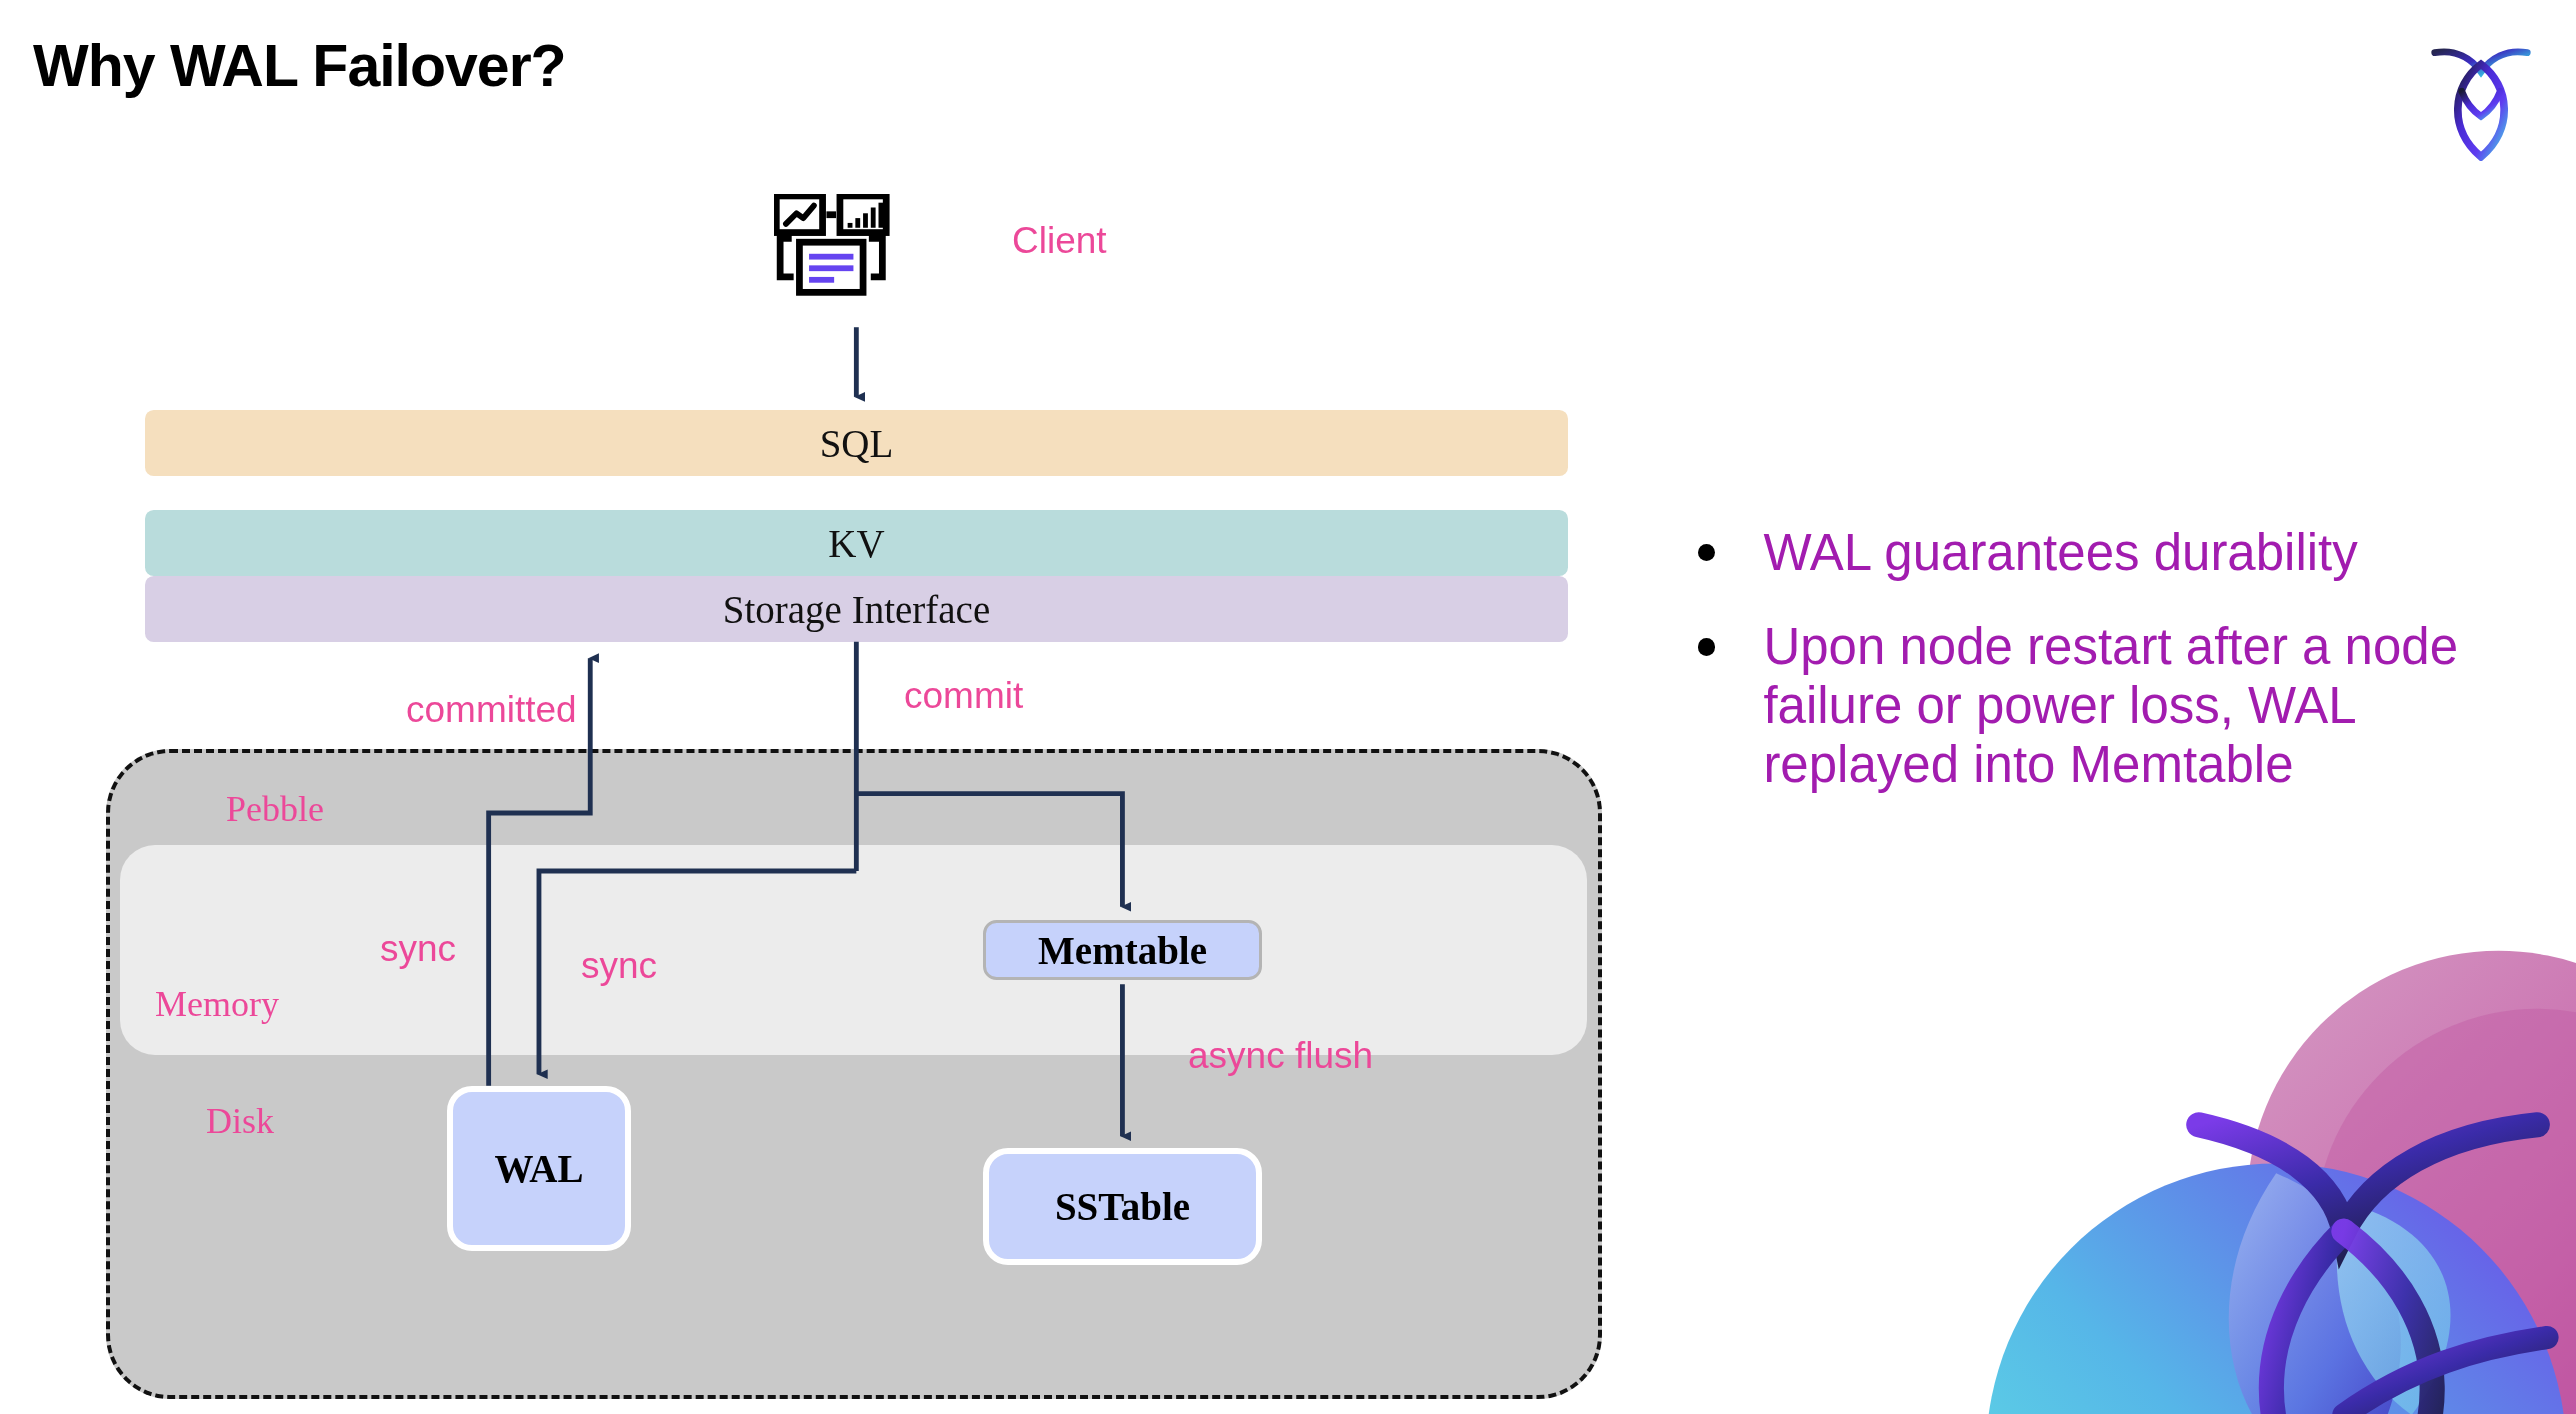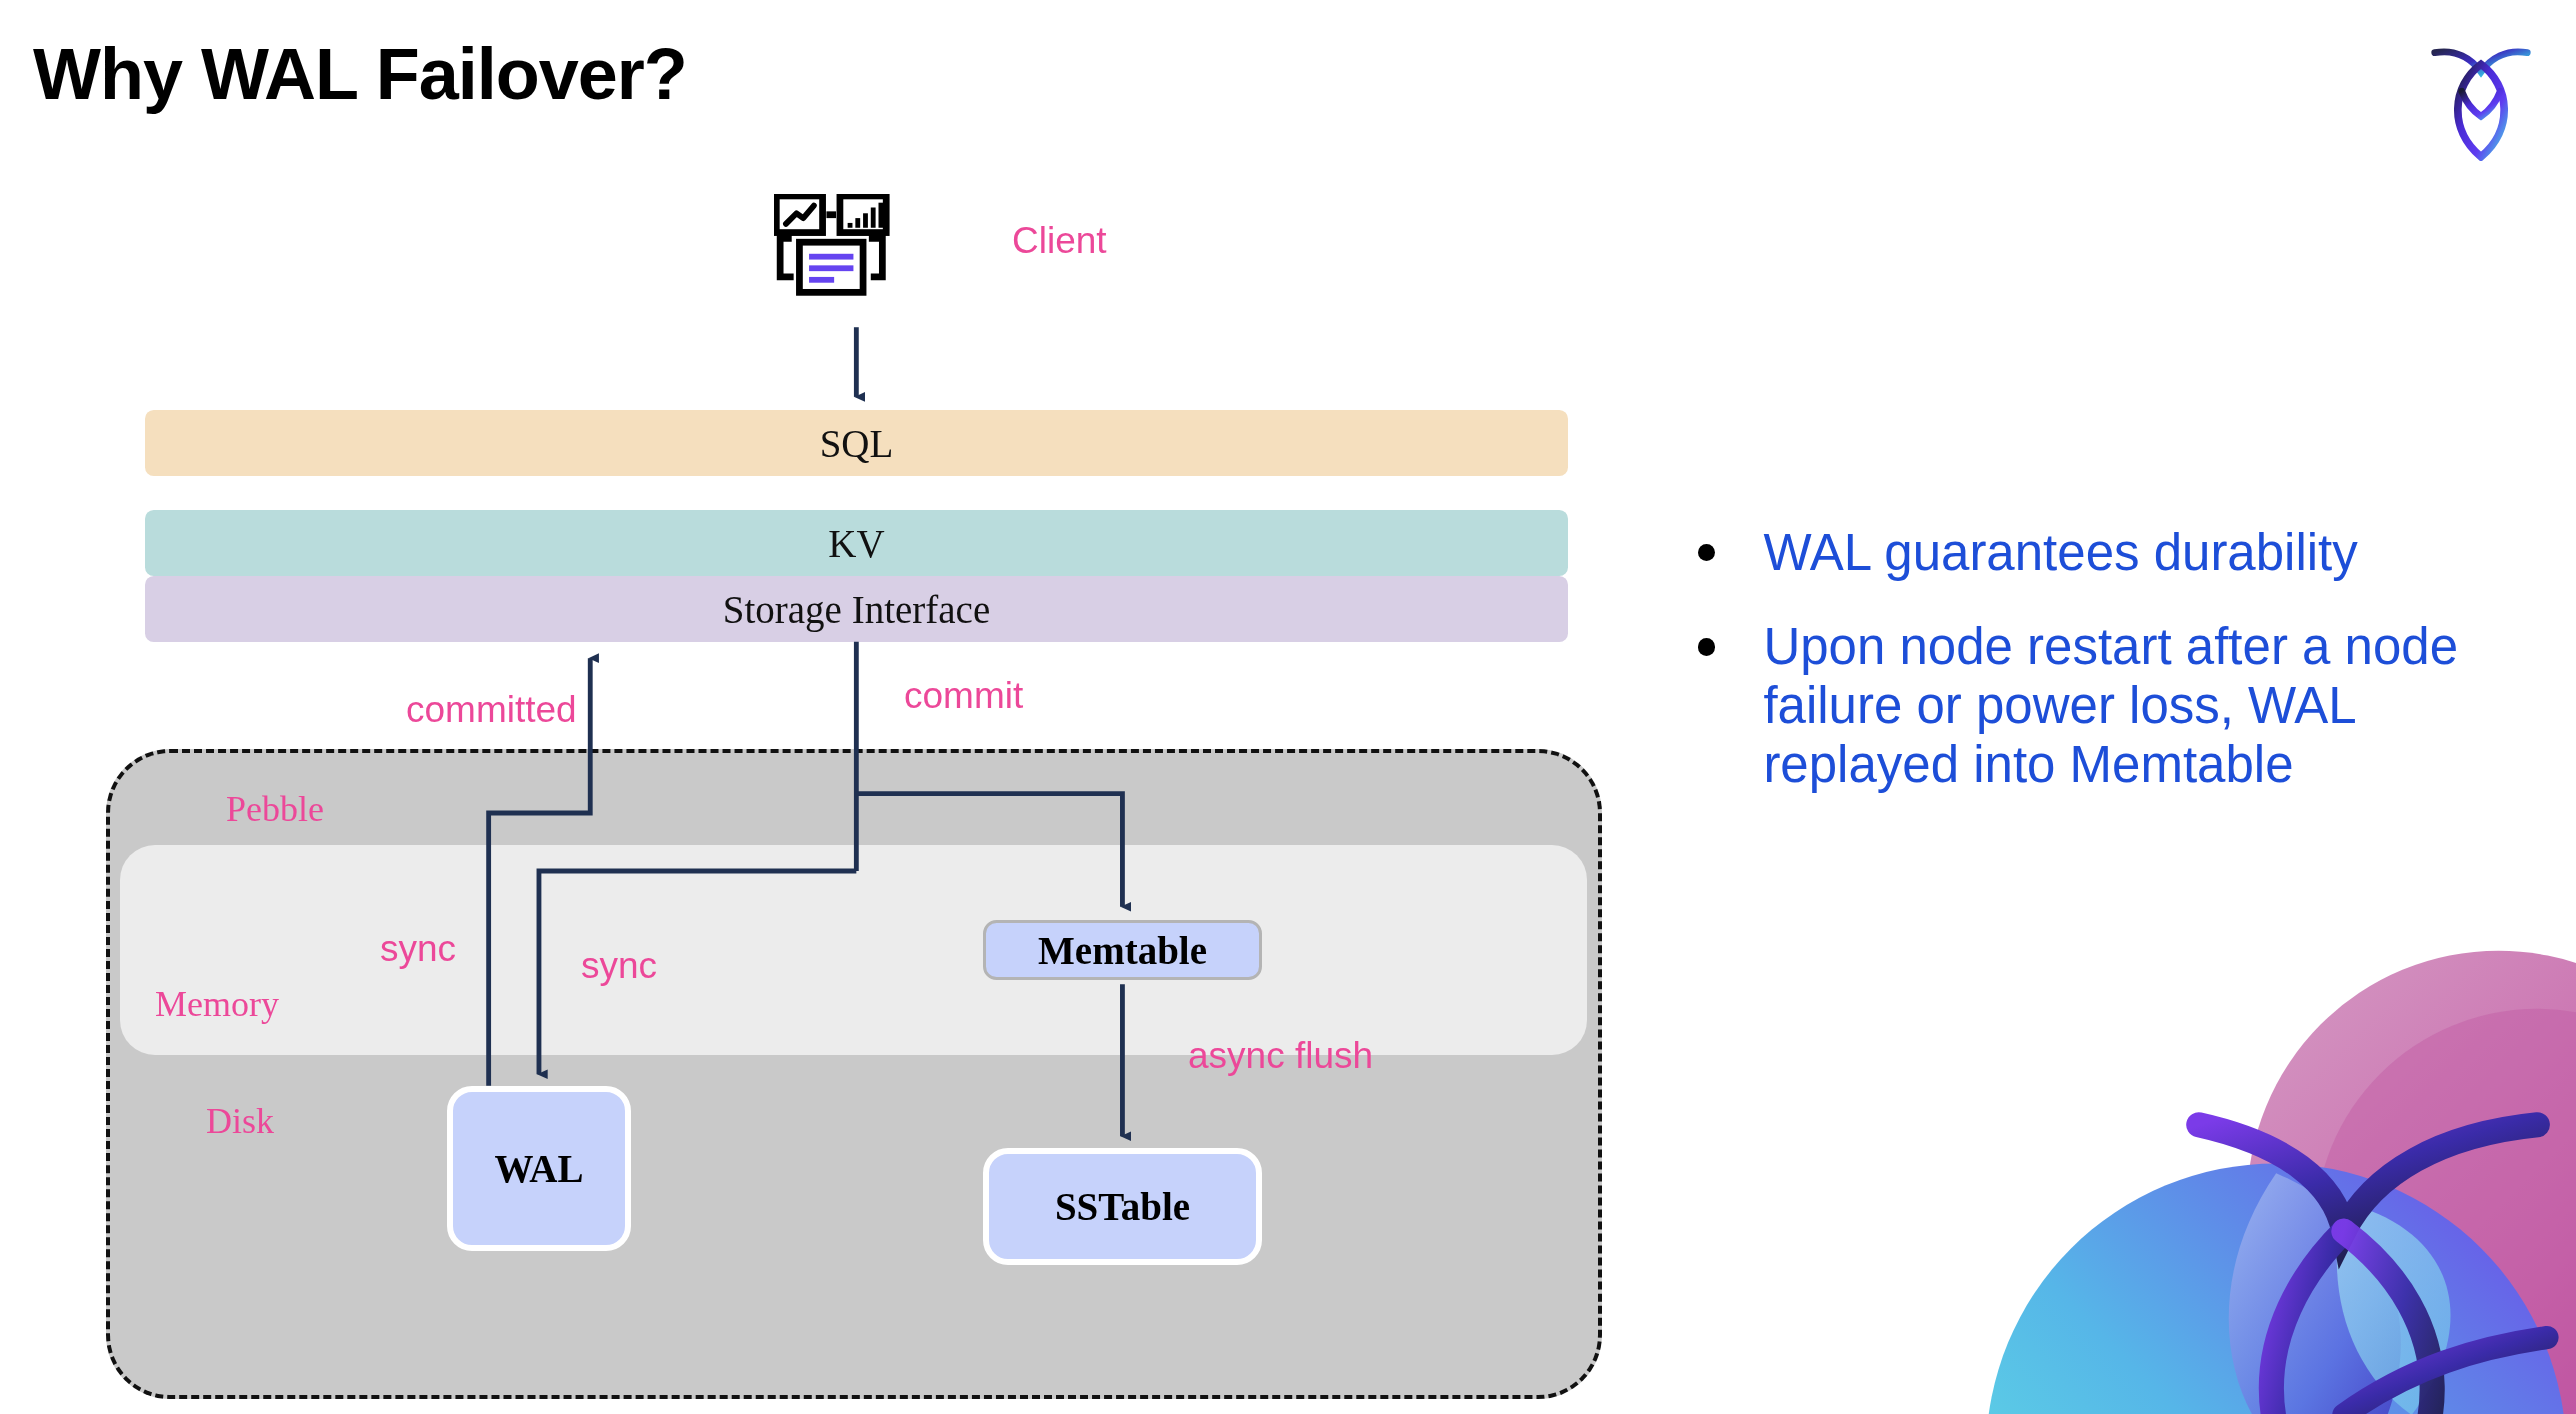--- a/index.html
+++ b/index.html
@@ -19,21 +19,21 @@
     overflow: hidden;
   }
 
   
   #slide-title {
     position: absolute;
     left: 33px;
     top: 33px;
     font-family: "Liberation Sans", sans-serif;
     font-weight: bold;
-    font-size: 72px;
+    font-size: 59px;
     line-height: 1.15;
     letter-spacing: -1px;
     color: #000000;
     white-space: nowrap;
     text-align: center;
   }
 
   
   #diagram {
     position: absolute;
@@ -187,21 +187,21 @@
     height: 17.4px;
     border-radius: 50%;
     background: #000000;
     margin-top: 21px;
     margin-right: 48px;
   }
   .bullet-text {
     font-family: "Liberation Sans", sans-serif;
     font-size: 51px;
     line-height: 1.16;
-    color: #1d4ed8;
+    color: #a21caf;
   }
 
   
   #brand-logo {
     position: absolute;
     right: 41px;
     top: 35px;
     width: 108px;
     height: 126px;
   }

